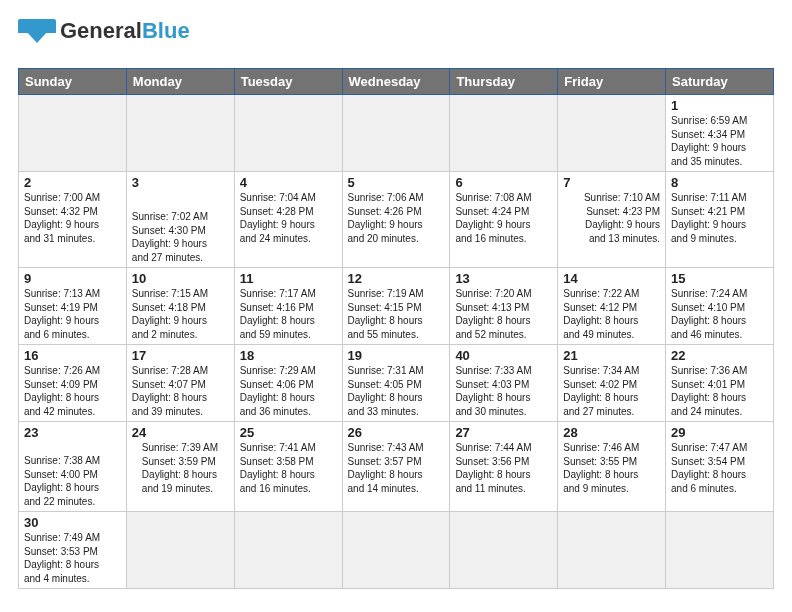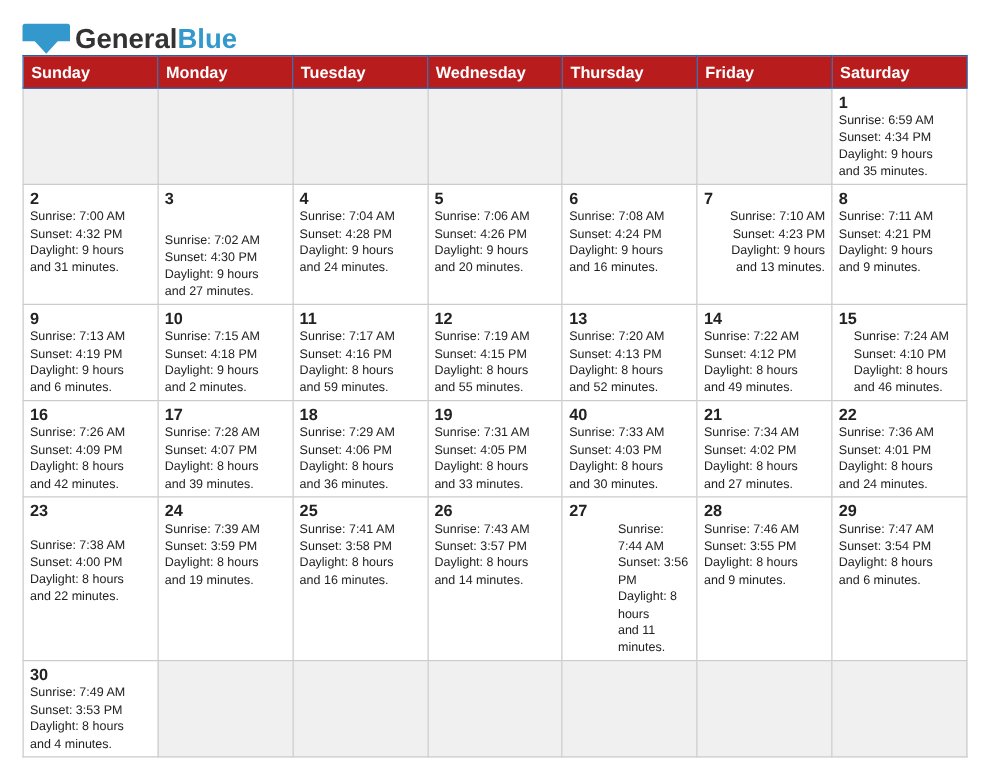--- a/index.html
+++ b/index.html
@@ -13,21 +13,21 @@
     .page {
       width: 792px;
       min-height: 612px;
       background: #fff;
       padding: 18px 18px 10px 18px;
     }
     .header {
       display: flex;
       justify-content: space-between;
       align-items: flex-start;
-      margin-bottom: 0;
+      margin-bottom: 24px;
     }
     .logo {
       display: flex;
       flex-direction: column;
       align-items: flex-start;
     }
     .title-block {
       text-align: right;
     }
     .month-title {
@@ -39,21 +39,21 @@
     .location {
       font-size: 16px;
       color: #555;
     }
     .calendar {
       width: 100%;
       border-collapse: collapse;
       table-layout: fixed;
     }
     .calendar th {
-      background: #b91c1c;
+      background: #737373;
       color: #fff;
       font-size: 13px;
       font-weight: bold;
       text-align: left;
       padding: 5px 6px;
       border: 1px solid #2a5fa0;
     }
     .calendar td {
       border: 1px solid #ccc;
       vertical-align: top;
@@ -222,21 +222,21 @@
           </td>
           <td>
             <span class="day-num">14</span>
             <div class="day-info" style="white-space: pre-line;">Sunrise: 7:22 AM
 Sunset: 4:12 PM
 Daylight: 8 hours
 and 49 minutes.</div>
           </td>
           <td>
             <span class="day-num">15</span>
-            <div class="day-info" style="white-space: pre-line; margin-left: 12px;">Sunrise: 7:24 AM
+            <div class="day-info" style="white-space: pre-line;">Sunrise: 7:24 AM
 Sunset: 4:10 PM
 Daylight: 8 hours
 and 46 minutes.</div>
           </td>
         </tr>
         <tr>
           <td>
             <span class="day-num">16</span>
             <div class="day-info" style="white-space: pre-line;">Sunrise: 7:26 AM
 Sunset: 4:09 PM
@@ -289,42 +289,42 @@
         <tr>
           <td>
             <span class="day-num">23</span>
             <div class="day-info" style="white-space: pre-line; margin-top: 14px;">Sunrise: 7:38 AM
 Sunset: 4:00 PM
 Daylight: 8 hours
 and 22 minutes.</div>
           </td>
           <td>
             <span class="day-num">24</span>
-            <div class="day-info" style="white-space: pre-line;">Sunrise: 7:39 AM
+            <div class="day-info" style="white-space: pre-line; margin-left: 10px;">Sunrise: 7:39 AM
 Sunset: 3:59 PM
 Daylight: 8 hours
 and 19 minutes.</div>
           </td>
           <td>
             <span class="day-num">25</span>
             <div class="day-info" style="white-space: pre-line;">Sunrise: 7:41 AM
 Sunset: 3:58 PM
 Daylight: 8 hours
 and 16 minutes.</div>
           </td>
           <td>
             <span class="day-num">26</span>
             <div class="day-info" style="white-space: pre-line;">Sunrise: 7:43 AM
 Sunset: 3:57 PM
 Daylight: 8 hours
 and 14 minutes.</div>
           </td>
           <td>
             <span class="day-num">27</span>
-            <div class="day-info" style="white-space: pre-line; margin-left: 39px;">Sunrise: 7:44 AM
+            <div class="day-info" style="white-space: pre-line;">Sunrise: 7:44 AM
 Sunset: 3:56 PM
 Daylight: 8 hours
 and 11 minutes.</div>
           </td>
           <td>
             <span class="day-num">28</span>
             <div class="day-info" style="white-space: pre-line;">Sunrise: 7:46 AM
 Sunset: 3:55 PM
 Daylight: 8 hours
 and 9 minutes.</div>

